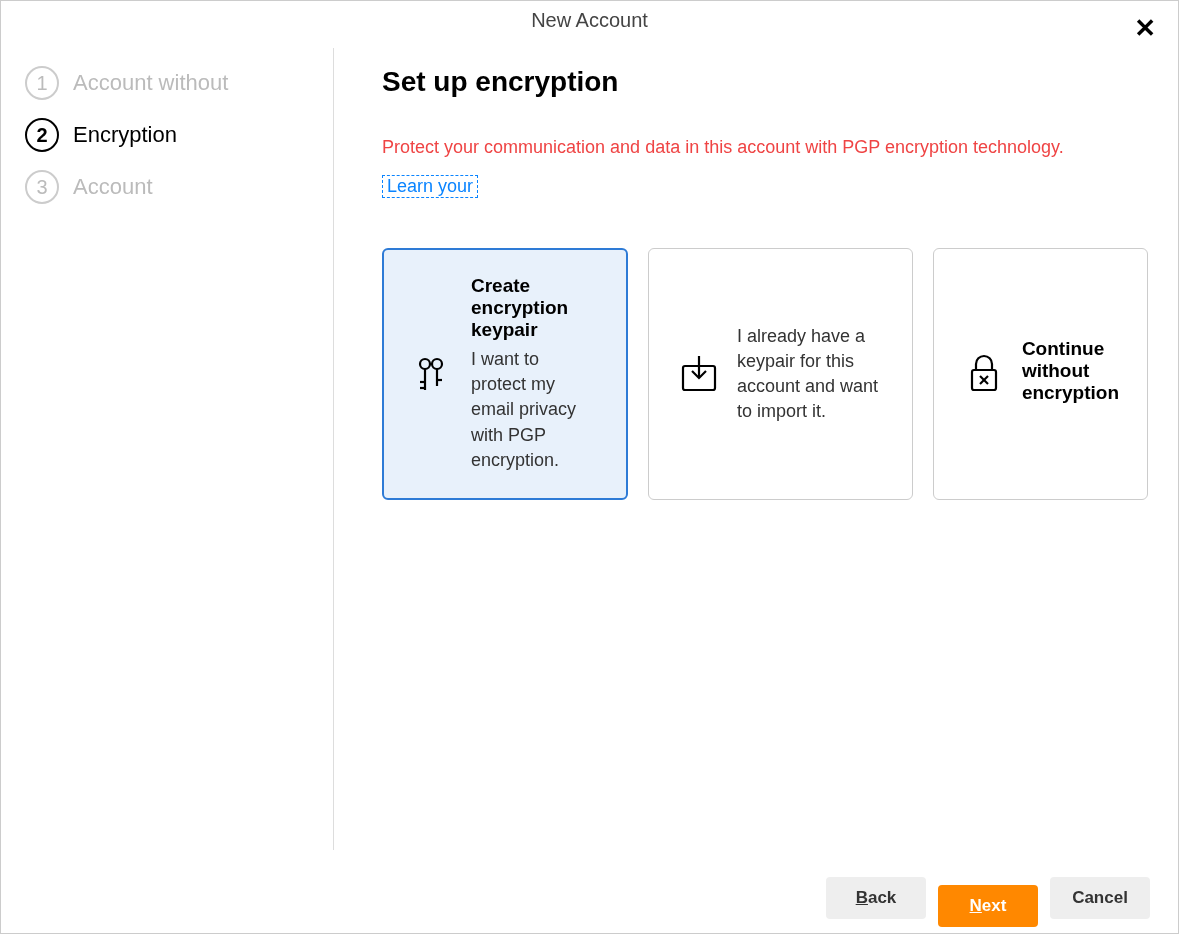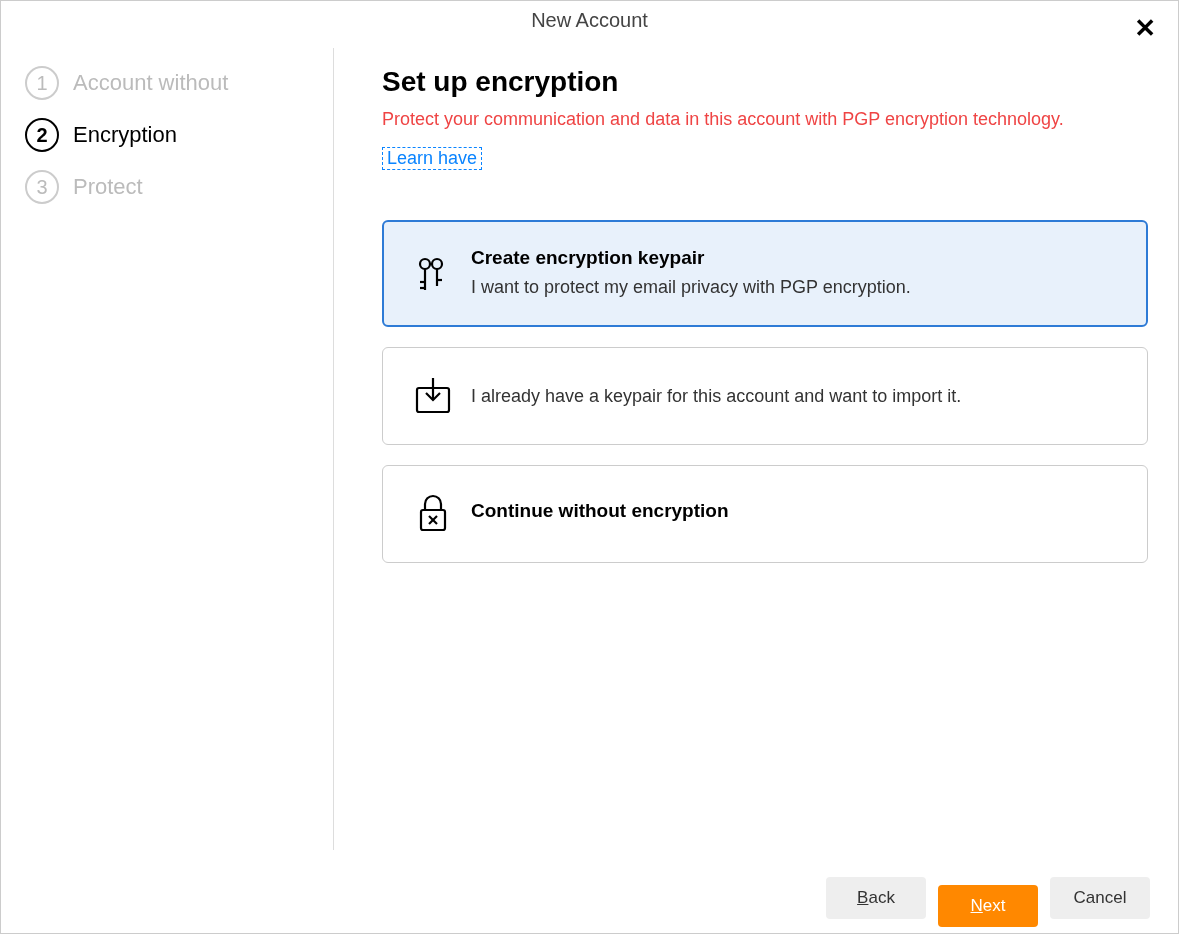--- a/index.html
+++ b/index.html
@@ -81,40 +81,39 @@
       font-weight: 400;
     }
     .main {
       flex: 1;
       padding: 18px 30px 20px 48px;
     }
     .main-title {
       font-size: 28px;
       font-weight: 700;
       color: #000;
-      margin-bottom: 8px;
+      margin-bottom: 36px;
     }
     .main-subtitle {
       font-size: 18px;
       color: #ef4444;
       margin-bottom: 14px;
       line-height: 1.5;
     }
     .learn-more {
       display: inline-block;
       color: #0a84ff;
       font-size: 18px;
       text-decoration: none;
       border: 1px dashed #0a84ff;
       padding: 0 4px;
       margin-bottom: 50px;
     }
     .options {
       display: flex;
-      flex-direction: column;
       gap: 20px;
     }
     .option {
       border: 1px solid #ccc;
       border-radius: 6px;
       padding: 26px 28px;
       display: flex;
       align-items: center;
       cursor: pointer;
       background: #fff;
@@ -158,20 +157,21 @@
     }
     .btn {
       min-width: 100px;
       height: 42px;
       border-radius: 4px;
       border: none;
       font-size: 17px;
       cursor: pointer;
       padding: 0 22px;
       font-family: inherit;
+      font-weight: bold;
     }
     .btn-secondary {
       background: #eeeeee;
       color: #333;
     }
     .btn-primary {
       background: #ff8800;
       color: #fff;
       margin-top: 16px;
     }
@@ -194,28 +194,28 @@
     <div class="step">
       <div class="step-num">1</div>
       <div class="step-label">Account without</div>
     </div>
     <div class="step active">
       <div class="step-num">2</div>
       <div class="step-label">Encryption</div>
     </div>
     <div class="step">
       <div class="step-num">3</div>
-      <div class="step-label">Protect</div>
+      <div class="step-label">Account</div>
     </div>
   </div>
 
   <div class="main">
     <h1 class="main-title">Set up encryption</h1>
     <p class="main-subtitle">Protect your communication and data in this account with PGP encryption technology.</p>
-    <a href="#" class="learn-more">Learn have</a>
+    <a href="#" class="learn-more">Learn your</a>
 
     <div class="options">
 
       <div class="option selected">
         <div class="option-icon">
           <svg width="44" height="44" viewBox="0 0 44 44" fill="none" stroke="#000" stroke-width="2.2">
             <circle cx="14" cy="12" r="5"></circle>
             <circle cx="26" cy="12" r="5"></circle>
             <line x1="14" y1="17" x2="14" y2="38"></line>
             <line x1="26" y1="17" x2="26" y2="34"></line>

